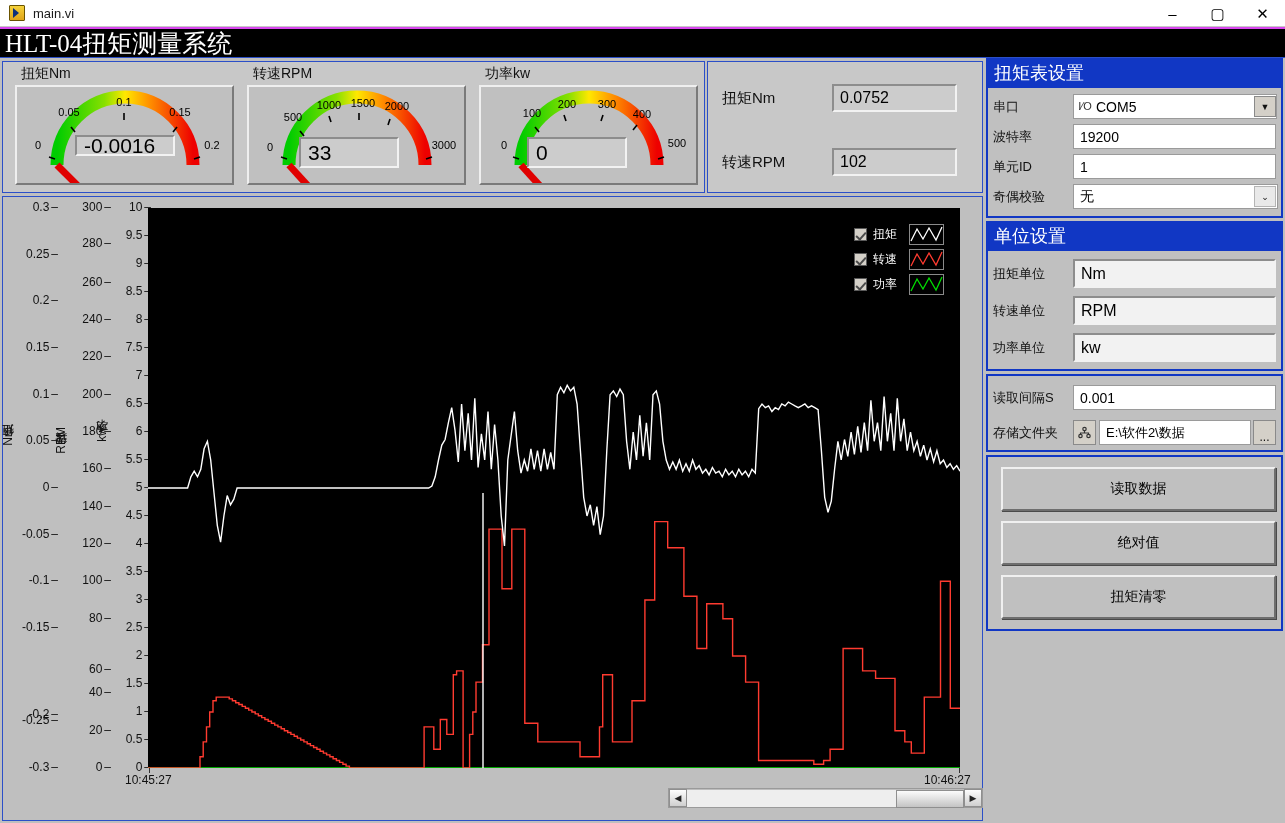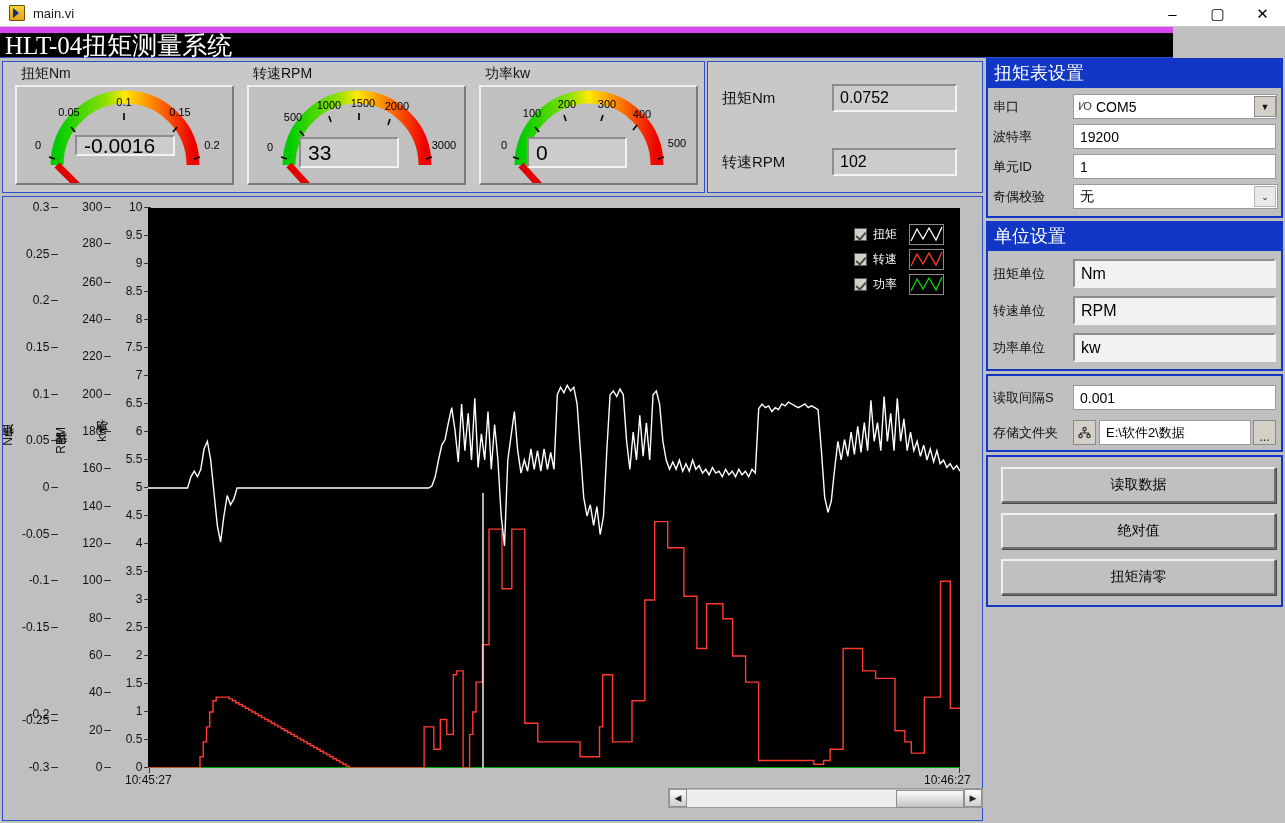--- a/index.html
+++ b/index.html
@@ -18,22 +18,22 @@
   #vi-icon{ width:16px;height:16px;margin-left:9px;margin-right:8px;position:relative;
     background:linear-gradient(#f5d23a,#e0a419); border:1px solid #6b5400; border-radius:1px;}
   #vi-icon:after{content:"";position:absolute;left:3px;top:2px;width:0;height:0;
     border-left:6px solid #10307a;border-top:5px solid transparent;border-bottom:5px solid transparent;}
   #vi-title{ font-size:13px; color:#1b1b1b; }
   .wbtn{ width:45px;height:27px;display:flex;align-items:center;justify-content:center;
     font-size:15px;color:#000;cursor:default;}
   #winbtns{ position:absolute; right:0; top:0; display:flex; }
   
   #appheader{
-    position:absolute;left:0;top:27px;width:1173px;height:31px;
-    background:#000000;border-top:6px solid #d946ef;border-bottom:1px solid #2b4fc8;
+    position:absolute;left:0;top:27px;width:1285px;height:31px;
+    background:#000000;border-top:2px solid #d946ef;border-bottom:1px solid #2b4fc8;
     display:flex;align-items:center;
   }
   #appheader .ht{
     font-family:"Liberation Serif","DejaVu Serif",serif;
     font-size:25px;color:#ffffff;margin-left:5px;letter-spacing:0px;line-height:1;
   }
   
   #gaugestrip{
     position:absolute;left:2px;top:61px;width:703px;height:132px;
     background:#c8c8c8;border:1px solid #2b4fc8;
@@ -139,21 +139,21 @@
   .folder-ic{
     width:23px;height:25px;background:#d4d0c8;border:1px solid #8a8a8a;
     display:flex;align-items:center;justify-content:center;flex:none;margin-right:3px;
   }
   .dots{
     width:23px;height:25px;background:#d4d0c8;border:1px solid #8a8a8a;
     display:flex;align-items:flex-end;justify-content:center;font-size:12px;color:#111;
     flex:none;margin-left:2px;line-height:1.1;
   }
   .bigbtn{
-    height:36px;margin:0 5px 10px 13px;background:#c0c0c0;
+    height:44px;margin:0 5px 10px 13px;background:#c0c0c0;
     border:2px solid;border-color:#f0f0f0 #6e6e6e #6e6e6e #f0f0f0;
     box-shadow:1px 1px 0 #4a4a4a;
     display:flex;align-items:center;justify-content:center;font-size:14px;color:#000;
   }
   #btnpanel{ background:#c0c0c0;border:2px solid #1137c4;padding-top:10px; }
 </style>
 </head>
 <body>
 
 <div id="titlebar">
@@ -295,21 +295,21 @@
       <div class="ytick" style="top: 77.6667px;">260</div>
       <div class="ytick" style="top: 115px;">240</div>
       <div class="ytick" style="top: 152.333px;">220</div>
       <div class="ytick" style="top: 189.667px;">200</div>
       <div class="ytick" style="top: 227px;">180</div>
       <div class="ytick" style="top: 264.333px;">160</div>
       <div class="ytick" style="top: 301.667px;">140</div>
       <div class="ytick" style="top: 339px;">120</div>
       <div class="ytick" style="top: 376.333px;">100</div>
       <div class="ytick" style="top: 413.667px;">80</div>
-      <div class="ytick" style="top: 451px;">60</div>
+      <div class="ytick" style="top: 465px;">60</div>
       <div class="ytick" style="top: 488.333px;">40</div>
       <div class="ytick" style="top: 525.667px;">20</div>
       <div class="ytick" style="top: 563px;">0</div>
     </div>
   <div class="yaxis" id="yax2" style="left:88px;">
       <div class="ytick" style="top: 3px;">10</div>
       <div class="ytick" style="top: 31px;">9.5</div>
       <div class="ytick" style="top: 59px;">9</div>
       <div class="ytick" style="top: 87px;">8.5</div>
       <div class="ytick" style="top: 115px;">8</div>

